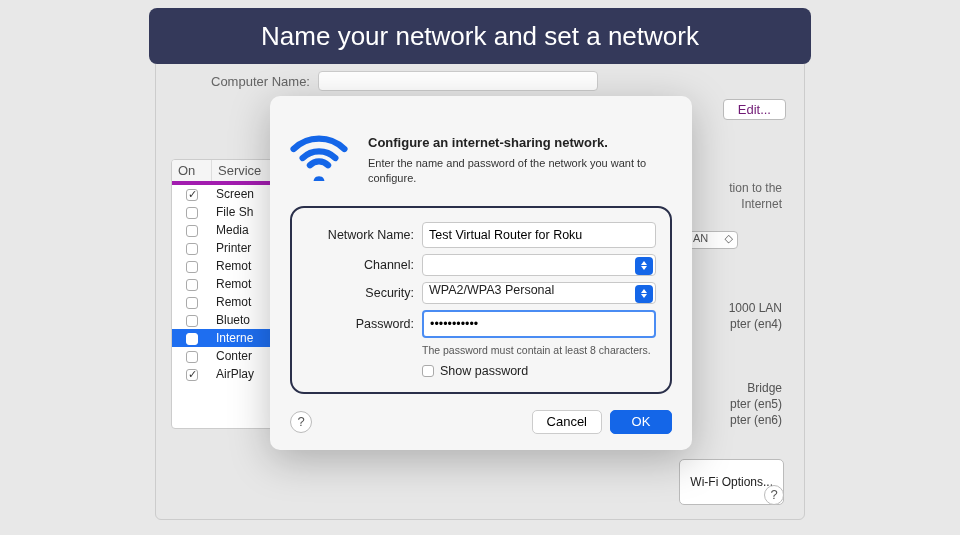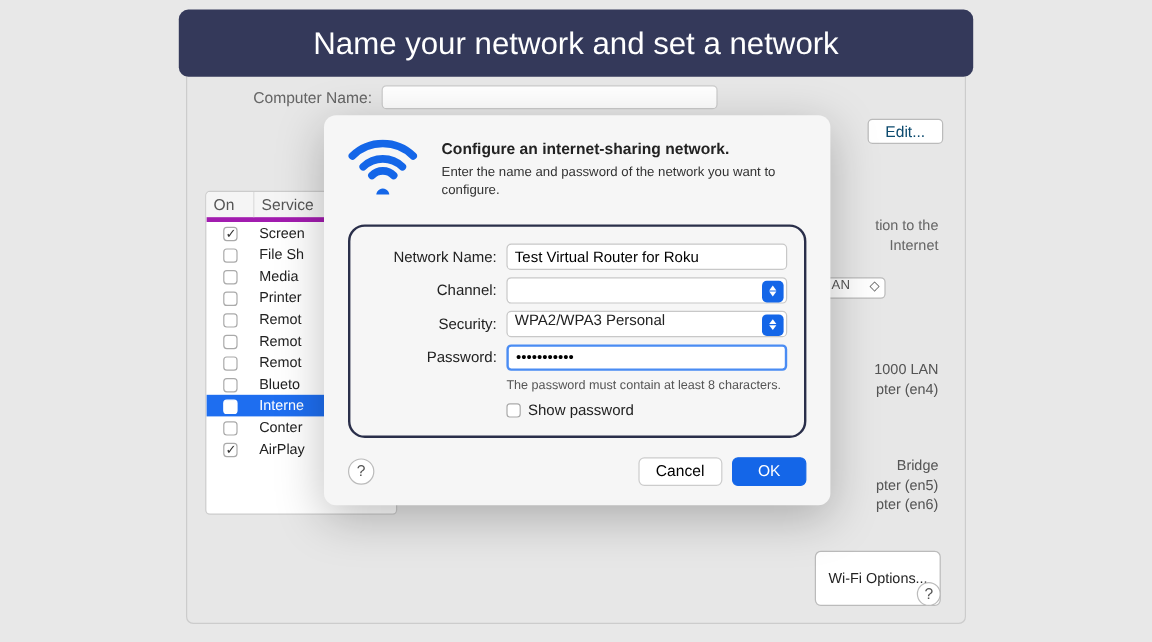--- a/index.html
+++ b/index.html
@@ -34,21 +34,21 @@
     color: #666;
   }
   .cn-input {
     width: 280px; height: 20px;
     background: #fff; border: 1px solid #ccc; border-radius: 4px;
   }
   .edit-btn {
     position: absolute; top: 58px; right: 18px;
     padding: 2px 14px;
     background: #fff; border: 1px solid #bbb; border-radius: 4px;
-    color: #0c4a6e;
+    color: #701a75;
   }
   .services-panel {
     position: absolute;
     left: 15px; top: 118px;
     width: 160px; height: 270px;
     background: #fff;
     border: 1px solid #ccc;
     border-radius: 4px;
     overflow: hidden;
   }
@@ -107,40 +107,40 @@
   .modal {
     position: absolute;
     left: 270px; top: 96px;
     width: 422px;
     background: #f6f6f6;
     border-radius: 10px;
     box-shadow: 0 10px 40px rgba(0,0,0,0.25);
     padding: 20px 20px 16px 20px;
     z-index: 40;
   }
-  .modal-head { display: flex; gap: 20px; }
+  .modal-head { display: flex; gap: 20px; margin-top: 19px; }
   .wifi-icon svg { width: 58px; height: 46px; }
   .mh-title { font-weight: 700; font-size: 13px; margin-bottom: 6px; }
   .mh-sub { font-size: 11px; color: #333; line-height: 1.35; max-width: 280px; }
   .form-box {
     margin-top: 20px;
     border: 2px solid #2a2f4a;
     border-radius: 14px;
     padding: 14px 14px 14px 14px;
     background: #f6f6f6;
   }
   .frow { display: flex; align-items: center; margin-bottom: 6px; }
   .flabel { width: 108px; text-align: right; margin-right: 8px; font-size: 12.5px; }
   .finput {
     flex: 1;
     height: 22px;
     background: #fff;
     border: 1px solid #c8c8c8;
     border-radius: 4px;
-    padding: 2px 6px;
+    padding: 12px 6px;
     font-size: 12.5px;
   }
   .fselect {
     flex: 1;
     height: 22px;
     background: #fff;
     border: 1px solid #c8c8c8;
     border-radius: 4px;
     padding: 0 6px;
     font-size: 12.5px;

